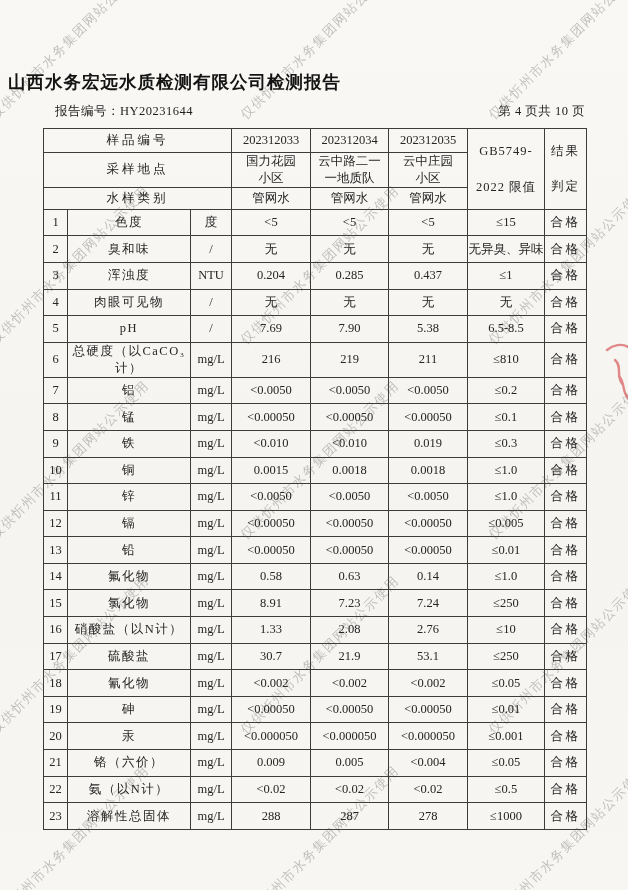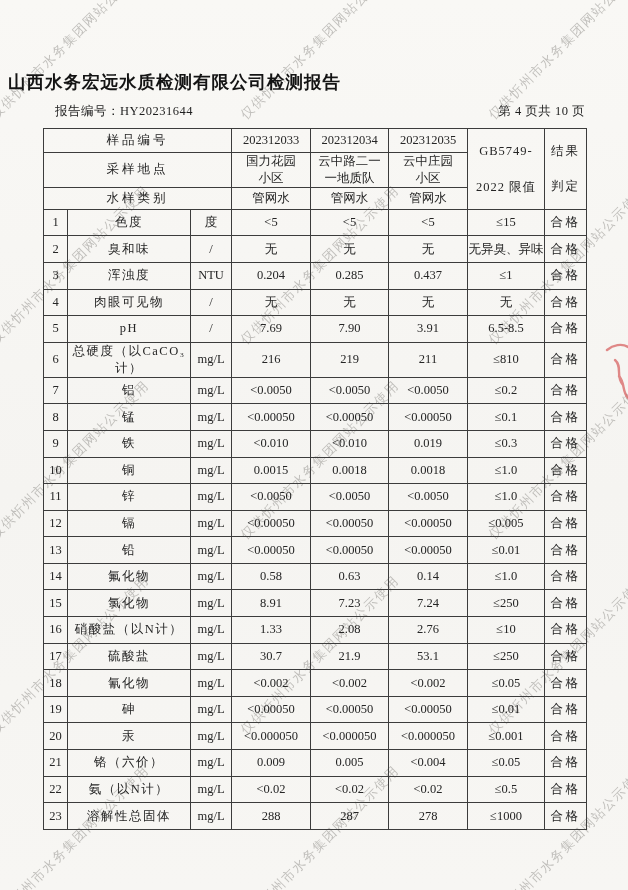--- a/index.html
+++ b/index.html
@@ -166,21 +166,21 @@
     <td class="c-val">无</td>
     <td class="c-limit">无</td>
     <td class="c-result">合格</td>
   </tr>
         <tr>
     <td class="c-no">5</td>
     <td class="c-name">pH</td>
     <td class="c-unit">/</td>
     <td class="c-val">7.69</td>
     <td class="c-val">7.90</td>
-    <td class="c-val">3.91</td>
+    <td class="c-val">5.38</td>
     <td class="c-limit">6.5-8.5</td>
     <td class="c-result">合格</td>
   </tr>
         <tr>
     <td class="c-no">6</td>
     <td class="c-name">总硬度（以CaCO₃计）</td>
     <td class="c-unit">mg/L</td>
     <td class="c-val">216</td>
     <td class="c-val">219</td>
     <td class="c-val">211</td>

